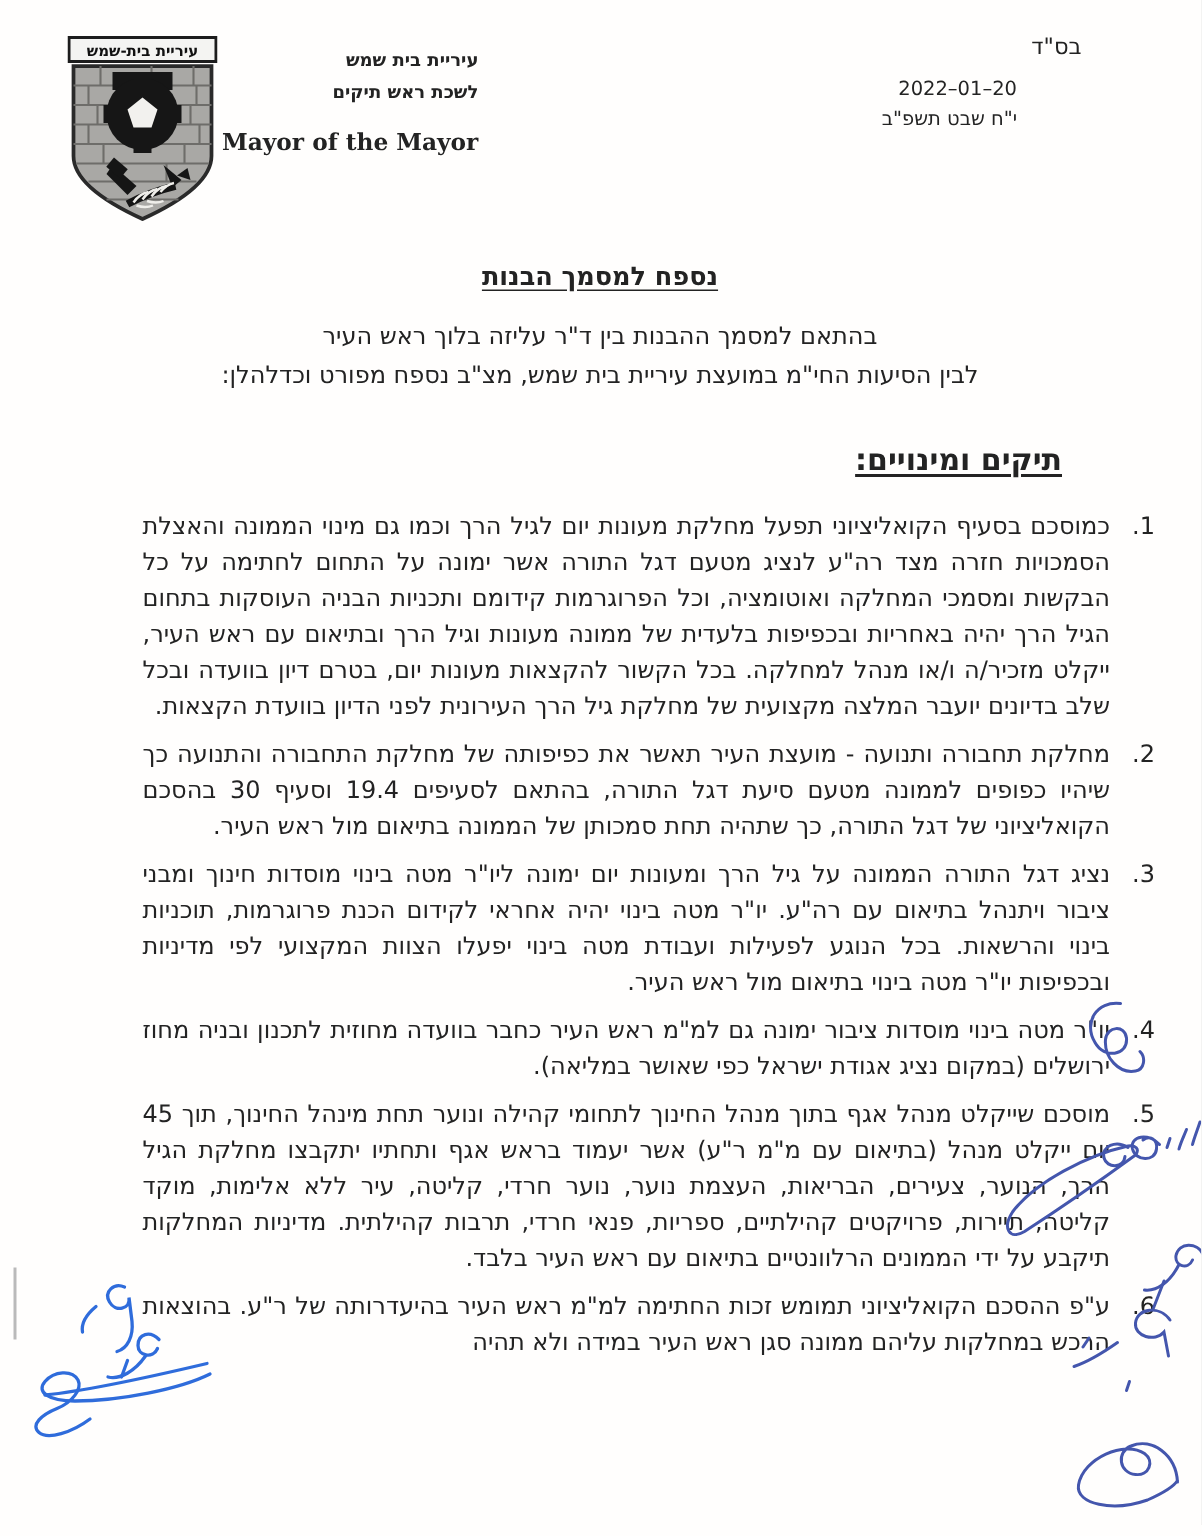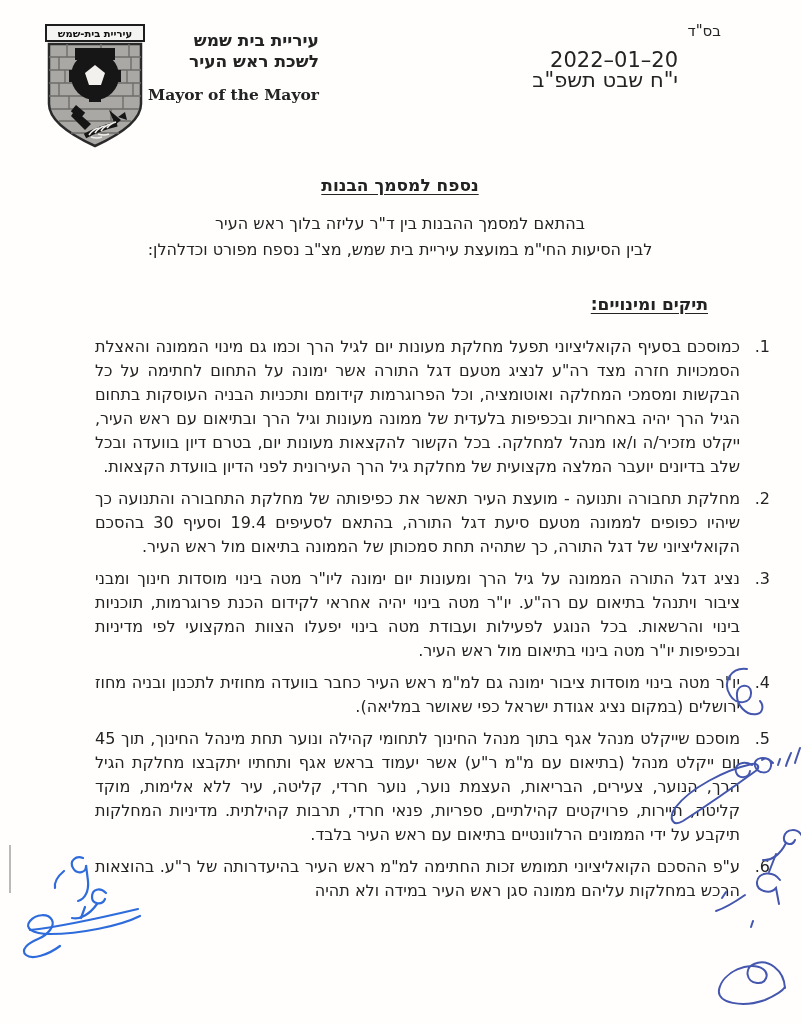--- a/index.html
+++ b/index.html
@@ -3,36 +3,36 @@
 <meta charset="utf-8">
 <style>
   html,body{margin:0;padding:0;background:#e9e9e9;}
   .page{
     position:relative;width:801px;height:1024px;background:#fffefd;
     overflow:hidden;font-family:"DejaVu Sans",sans-serif;color:#232323;
     direction:rtl;
   }
   
   .bsd{position:absolute;top:22px;right:80px;font-size:15px;}
-  .date-block{position:absolute;top:50px;right:123px;text-align:right;font-size:21px;line-height:20px;}
+  .date-block{position:absolute;top:50px;right:123px;text-align:right;font-size:13px;line-height:20px;}
   .logo{position:absolute;top:24px;left:45px;}
   .org-block{position:absolute;top:30px;left:148px;direction:rtl;text-align:right;}
-  .org-he{font-size:17px;font-weight:700;line-height:21px;}
+  .org-he{font-size:12px;font-weight:700;line-height:21px;}
   .org-en{direction:ltr;text-align:left;font-family:"DejaVu Serif",serif;font-size:15.5px;line-height:20px;margin-top:13px;}
   .org-en .bold{font-weight:700;}
   
   .content{position:absolute;top:131px;left:30px;right:31px;margin-top:44px;}
   .doc-title{
     text-align:center;font-size:17px;font-weight:700;
     text-decoration:underline;text-underline-offset:3px;
   }
   .intro{margin-top:16px;text-align:center;font-size:16px;line-height:26px;}
   .section-title{
     margin-top:31px;margin-left:0;margin-right:62px;
-    text-align:right;font-size:17px;font-weight:700;
+    text-align:right;font-size:20px;font-weight:700;
     text-decoration:underline;text-underline-offset:3px;
   }
   ol.items{list-style:none;margin:21px 0 0 0;padding:0;}
   ol.items li{
     position:relative;padding-right:30px;padding-left:65px;
     margin-bottom:8px;font-size:16px;line-height:24px;
     text-align:justify;
   }
   ol.items li .num{position:absolute;right:0;top:0;}
   
@@ -95,21 +95,21 @@
         <path d="M56,107 q4,-6 10,-7"></path>
           <path d="M62,104 q4,-5 9,-6"></path>
         <path d="M46,113 q6,2 11,0"></path>
           <path d="M53,110 q6,2 11,0"></path>
       </g>
     </g>
   </svg>
 
   <div class="org-block">
     <div class="org-he">עיריית בית שמש</div>
-    <div class="org-he">לשכת ראש העיר</div>
+    <div class="org-he">לשכת ראש תיקים</div>
     <div class="org-en">
       <div class="bold">Mayor of the Mayor</div>
     </div>
   </div>
 
   <div class="content">
     <div class="doc-title">נספח למסמך הבנות</div>
     <div class="intro">
       <div>בהתאם למסמך ההבנות בין ד"ר עליזה בלוך ראש העיר</div>
       <div>לבין הסיעות החי"מ במועצת עיריית בית שמש, מצ"ב נספח מפורט וכדלהלן:</div>

